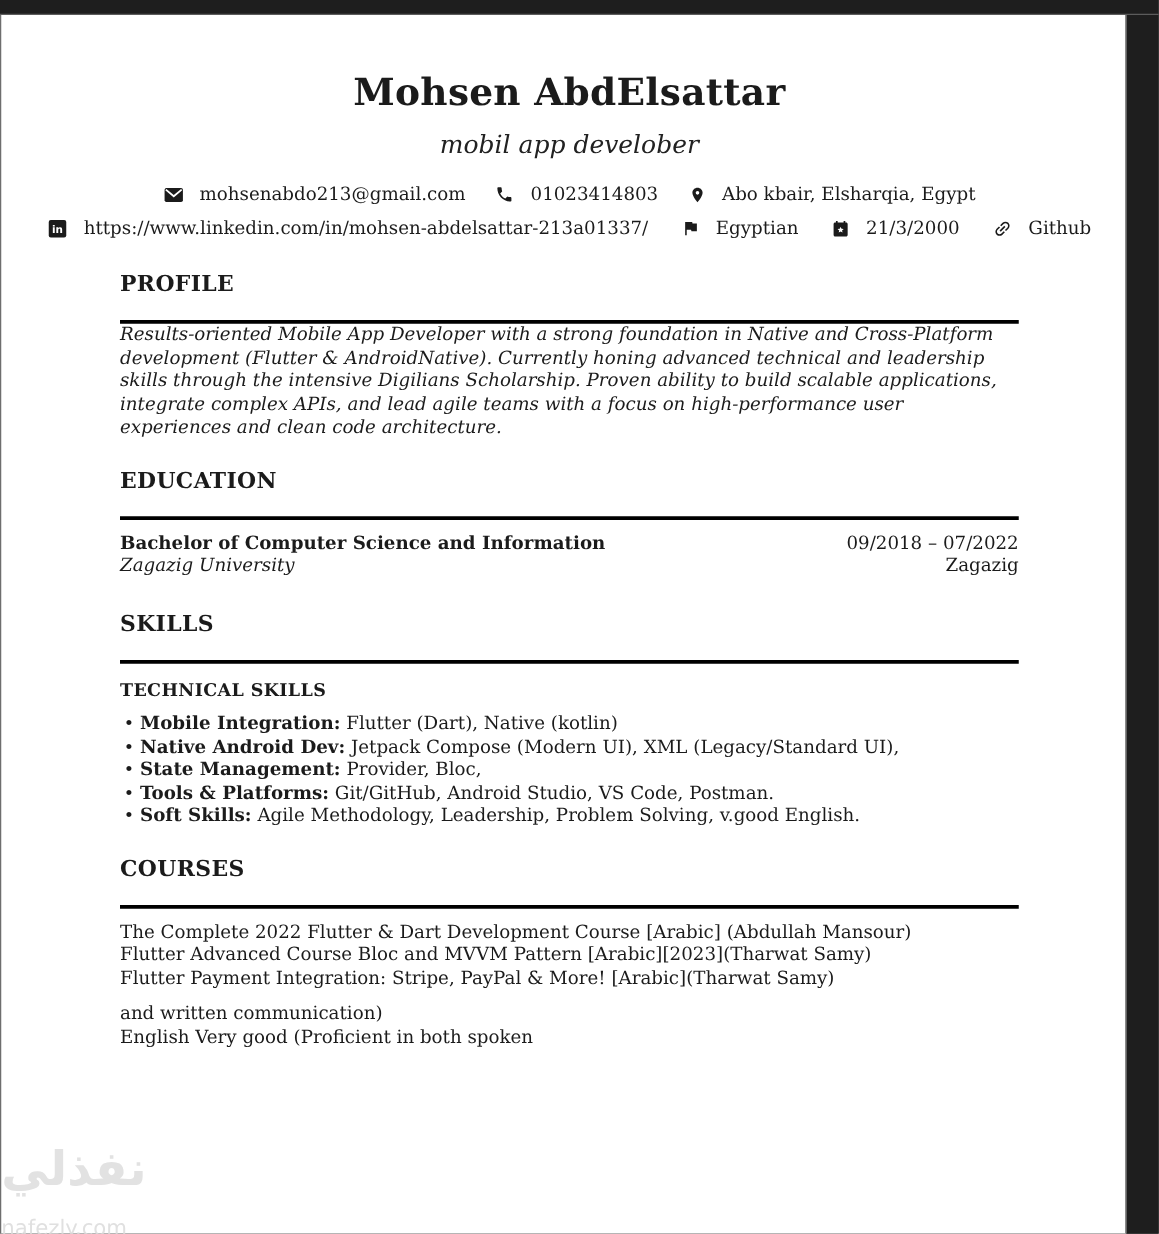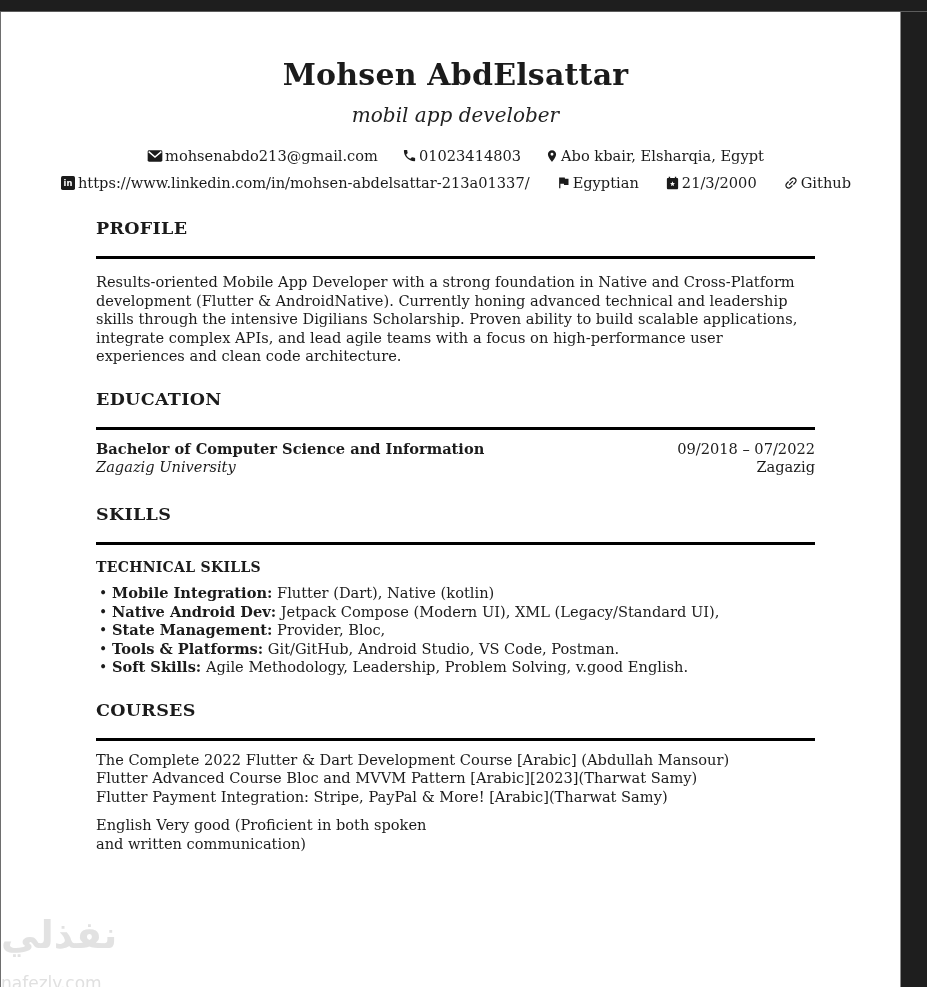--- a/index.html
+++ b/index.html
@@ -13,33 +13,33 @@
           border-left:1px solid #6e6e6e; border-right:1px solid #8a8a8a; }
 
   .content { margin:0 85px 0 95px; }
 
   .name { text-align:center; font-size:30px; font-weight:700; line-height:36px; margin-top:45px; letter-spacing:.2px; }
   .subtitle { text-align:center; font-style:italic; font-size:20px; line-height:24px; margin-top:10px; color:#222; }
 
   .contact-row { display:flex; justify-content:center; align-items:center; font-size:14.6px; }
   .contact-row.r1 { margin-top:20px; gap:24px; }
   .contact-row.r2 { margin-top:10px; gap:26px; }
-  .contact-item { display:flex; align-items:center; gap:2px; white-space:nowrap; }
+  .contact-item { display:flex; align-items:center; gap:13px; white-space:nowrap; }
   .contact-item svg { display:block; flex:none; }
 
   h2.sec { font-size:17.5px; font-weight:700; letter-spacing:.3px; line-height:22px;
            padding-bottom:17px; border-bottom:3px solid #000; }
   .sec-profile { margin-top:26px; }
   .sec-education { margin-top:22px; }
   .sec-skills { margin-top:26px; }
   .sec-courses { margin-top:22px; }
   .sec-languages { margin-top:16px; }
 
   .body-text { font-size:14.6px; line-height:18.5px; }
-  .profile-text { margin-top:14px; }
+  .profile-text { margin-top:0;font-style:italic; }
 
   .edu-row { display:flex; justify-content:space-between; margin-top:10px; font-size:14.6px; line-height:18.5px; }
   .edu-degree { font-weight:700; }
   .edu-school { font-style:italic; }
   .edu-right { text-align:right; }
 
   .tech-skills { margin-top:13px; font-size:14px; font-weight:700; letter-spacing:.3px; line-height:18.5px; }
   ul.skill-list { margin-top:8px; list-style:none; }
   ul.skill-list li { font-size:14.6px; line-height:18.5px; padding-left:16px; position:relative; }
   ul.skill-list li::before { content:"•"; position:absolute; left:3px; font-size:14px; }
@@ -158,22 +158,22 @@
     </ul>
 
     <h2 class="sec sec-courses">COURSES</h2>
     <div class="lines">
       <div>The Complete 2022 Flutter &amp; Dart Development Course [Arabic] (Abdullah Mansour)</div>
       <div>Flutter Advanced Course Bloc and MVVM Pattern [Arabic][2023](Tharwat Samy)</div>
       <div>Flutter Payment Integration: Stripe, PayPal &amp; More! [Arabic](Tharwat Samy)</div>
     </div>
 
     <div class="lines">
+      <div>and written communication)</div>
       <div>English Very good (Proficient in both spoken</div>
-      <div>and written communication)</div>
     </div>
 
   </div>
 
   <div class="watermark">
     <div class="wm-ar">نفذلي</div>
     <div class="wm-url">nafezly.com</div>
   </div>
 </div>
 

